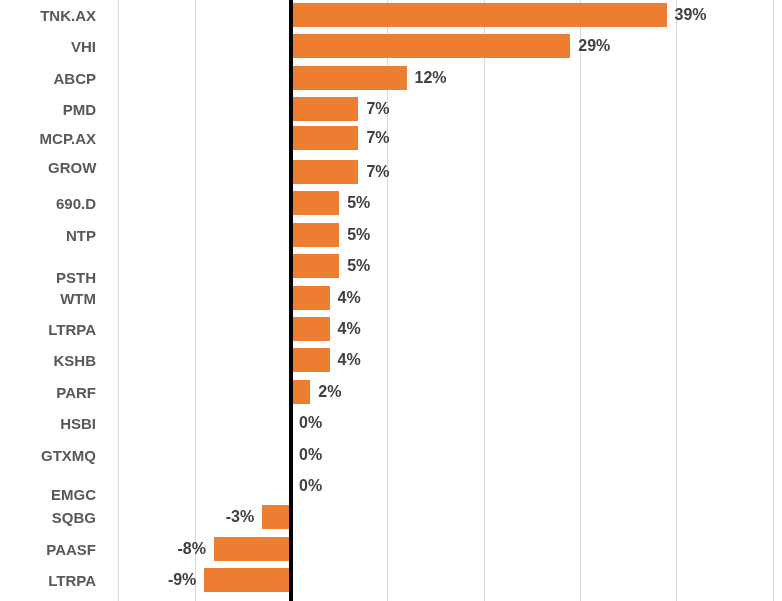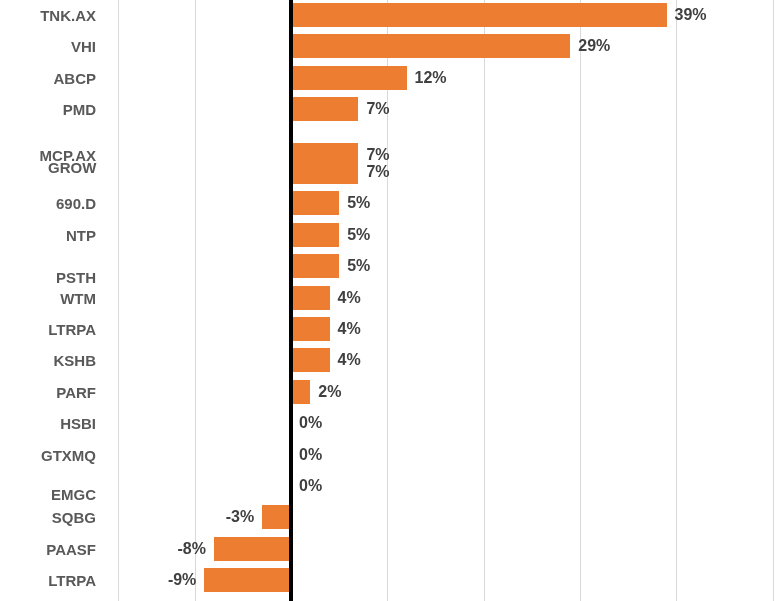--- a/index.html
+++ b/index.html
@@ -111,21 +111,21 @@
       <div class="row" style="top: 65.8px; height: 31.4px;">
         <div class="cat-label" style="top: 5px;">ABCP</div>
         <div class="bar" style="left: 291px; width: 115.56px; top: 0px; height: 24px;"></div>
         <div class="val-label pos" style="top: 4px; left: 414.56px;">12%</div>
       </div>
       <div class="row" style="top: 97.2px; height: 31.4px;">
         <div class="cat-label" style="top: 5px;">PMD</div>
         <div class="bar" style="left: 291px; width: 67.41px; top: 0px; height: 24px;"></div>
         <div class="val-label pos" style="top: 4px; left: 366.41px;">7%</div>
       </div>
-      <div class="row" style="top: 143px; height: 31.4px;">
+      <div class="row" style="top: 126px; height: 31.4px;">
         <div class="cat-label" style="top: 5px;">MCP.AX</div>
         <div class="bar" style="left: 291px; width: 67.41px; top: 0px; height: 24px;"></div>
         <div class="val-label pos" style="top: 4px; left: 366.41px;">7%</div>
       </div>
       <div class="row" style="top: 160px; height: 31.4px;">
         <div class="cat-label" style="top: 0; padding-left: 48px;">GROW</div>
         <div class="bar" style="left: 291px; width: 67.41px; top: 0px; height: 24px;"></div>
         <div class="val-label pos" style="top: 4px; left: 366.41px;">7%</div>
       </div>
       <div class="row" style="top: 191.4px; height: 31.4px;">

